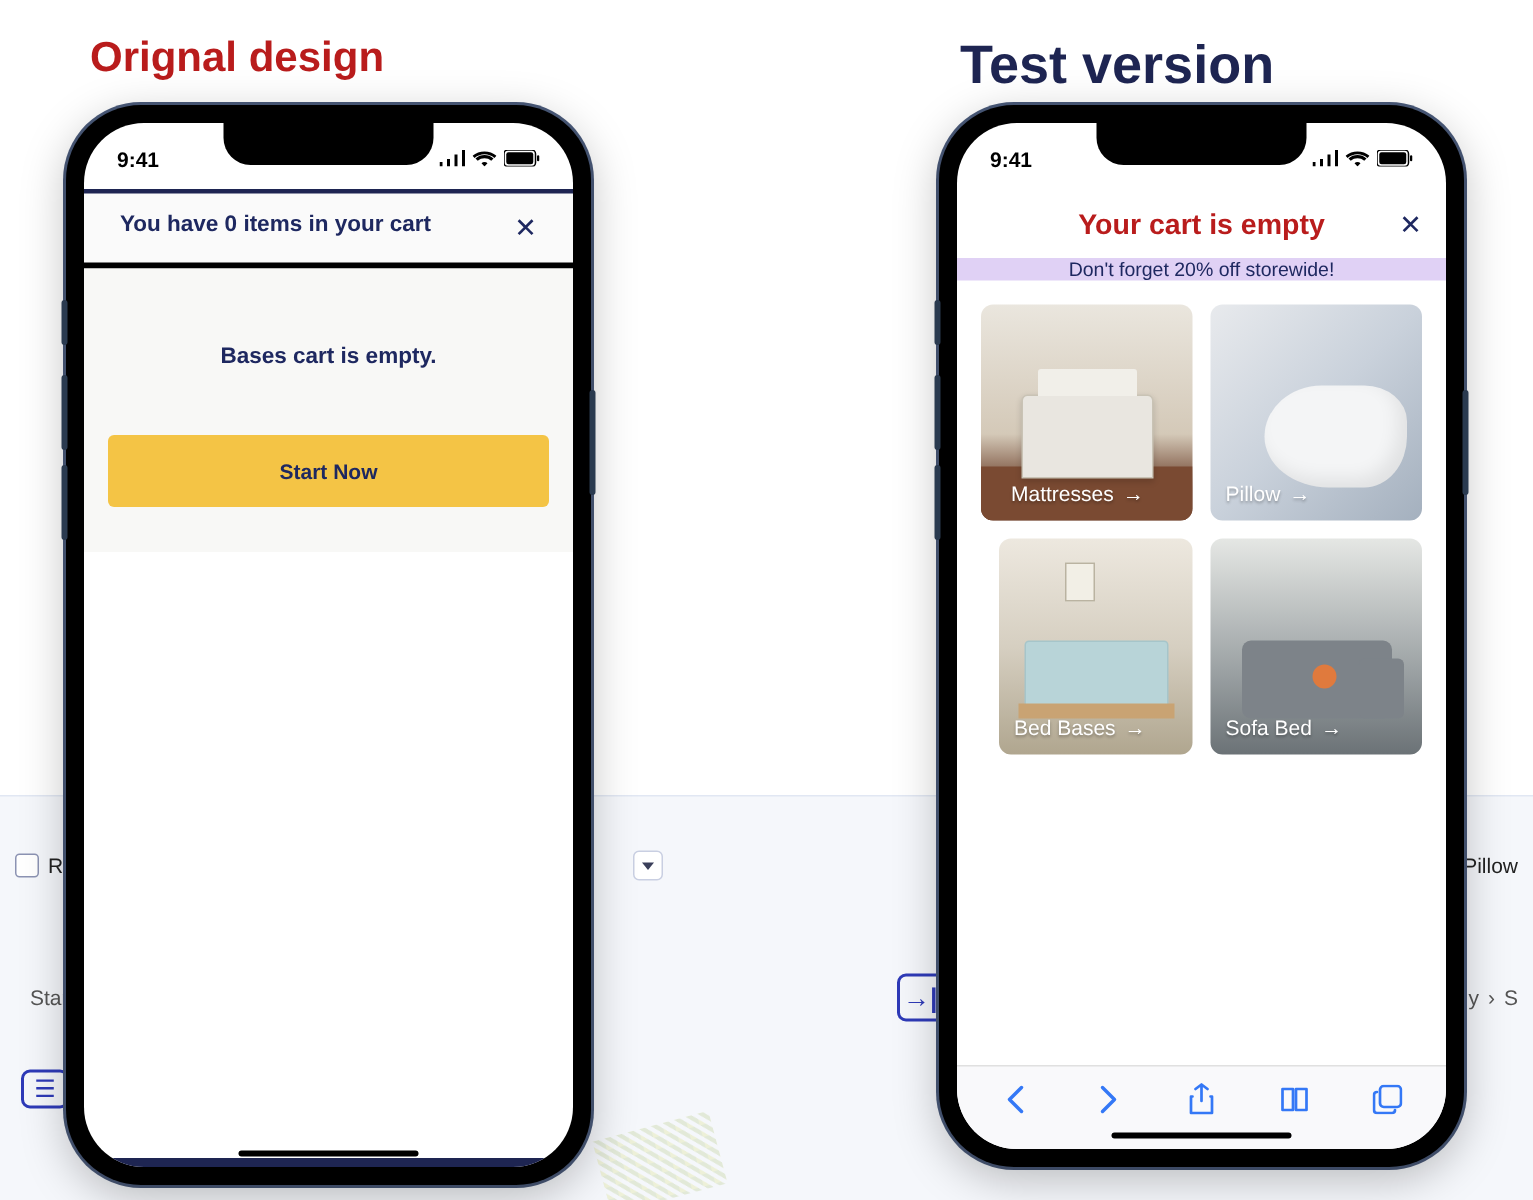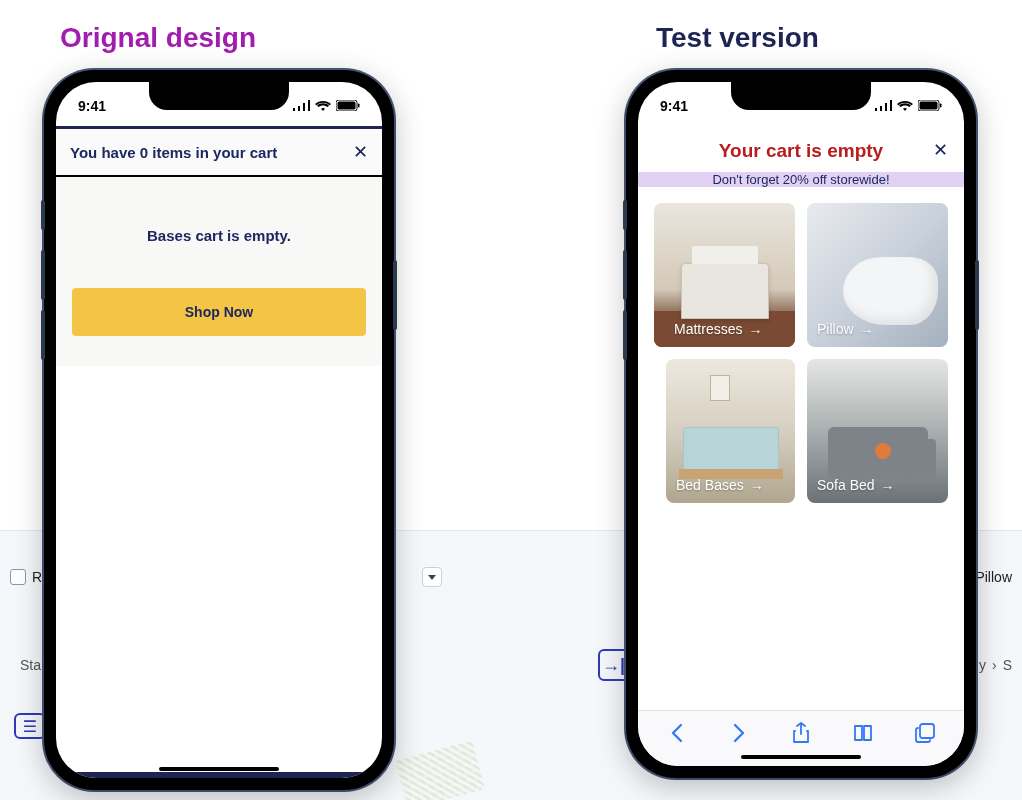--- a/index.html
+++ b/index.html
@@ -125,27 +125,27 @@
       opacity: 0.6;
     }
 
     
     .heading-original {
       position: absolute;
       top: 22px;
       left: 60px;
       font-size: 28px;
       font-weight: 600;
-      color: #a21caf;
+      color: #b91c1c;
     }
     .heading-test {
       position: absolute;
       top: 22px;
-      left: 656px;
-      font-size: 28px;
+      left: 640px;
+      font-size: 36px;
       font-weight: 600;
       color: #1e2552;
     }
 
     
     .phone {
       position: absolute;
       width: 350px;
       background: #000;
       border-radius: 50px;
@@ -203,25 +203,25 @@
       font-weight: 600;
       color: #000;
       position: relative;
     }
     .status-time { padding-top: 4px; }
     .status-icons { display: flex; gap: 5px; align-items: center; padding-top: 4px; }
 
     
     .orig-header {
       border-top: 3px solid #1e2552;
-      border-bottom: 2px solid #000000;
-      padding: 12px 14px;
+      border-bottom: 4px solid #000000;
+      padding: 12px 24px;
       display: flex;
       justify-content: space-between;
-      align-items: center;
+      align-items: flex-start;
       background: #fafafa;
     }
     .orig-header-title {
       font-size: 15px;
       font-weight: 700;
       color: #1e2860;
     }
     .close-x {
       font-size: 18px;
       color: #1e2860;
@@ -527,21 +527,21 @@
       </div>
     </div>
 
     <div class="orig-header">
       <span class="orig-header-title">You have 0 items in your cart</span>
       <span class="close-x">✕</span>
     </div>
 
     <div class="orig-empty-section">
       <div class="orig-empty-text">Bases cart is empty.</div>
-      <div class="orig-shop-btn">Shop Now</div>
+      <div class="orig-shop-btn">Start Now</div>
     </div>
 
     <div class="orig-bottom-bar"></div>
     <div class="home-indicator"></div>
   </div>
 </div>
 
 <div class="phone phone-right">
   <div class="side-button sb-left1"></div>
   <div class="side-button sb-left2"></div>

